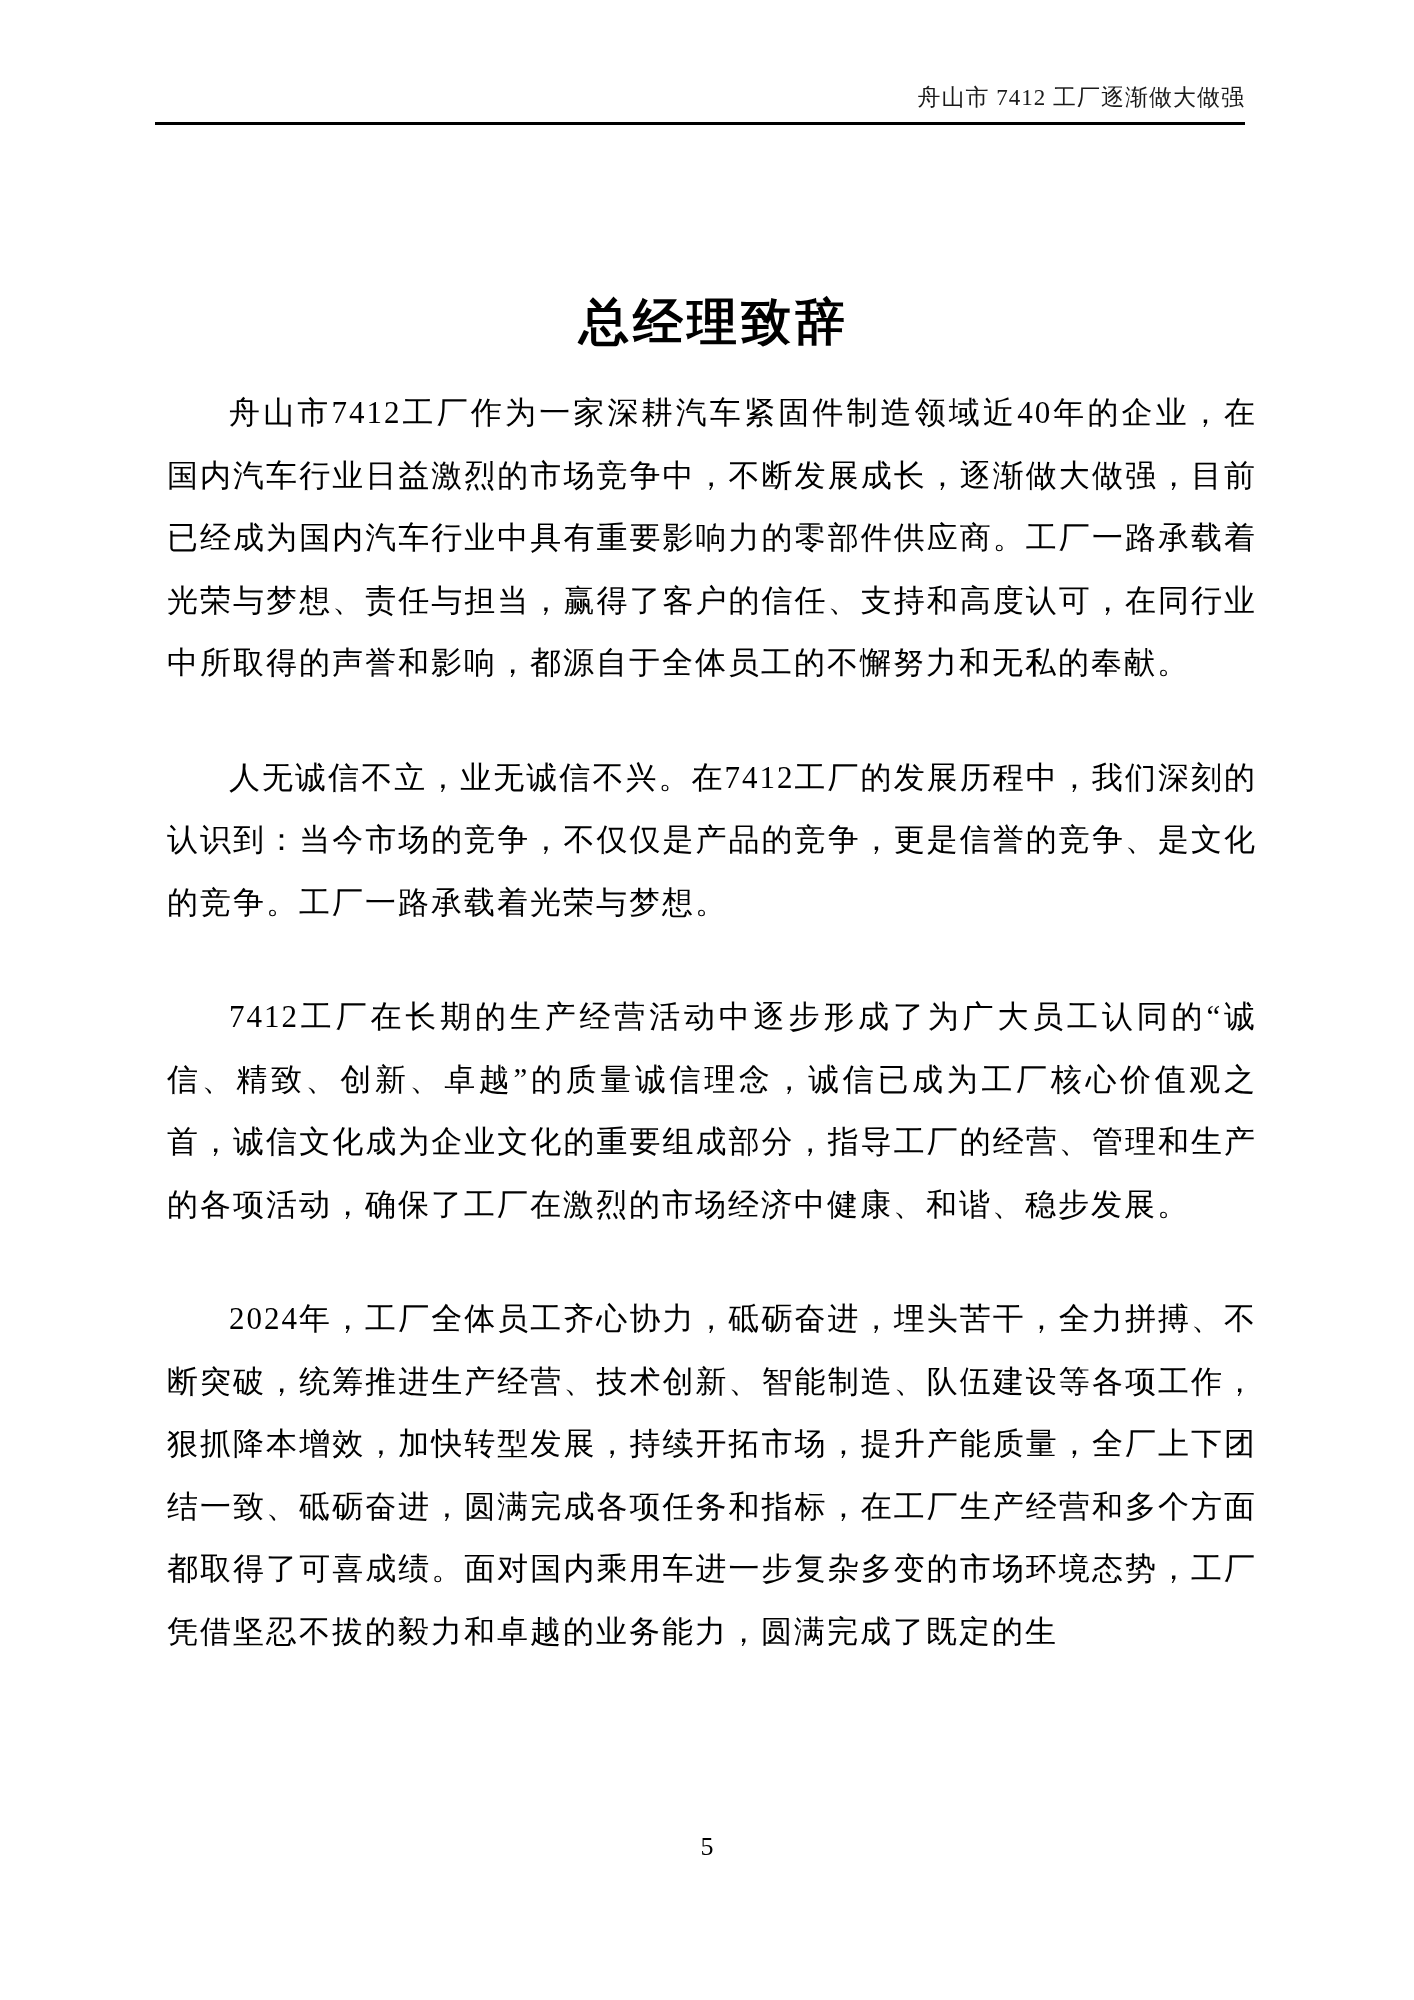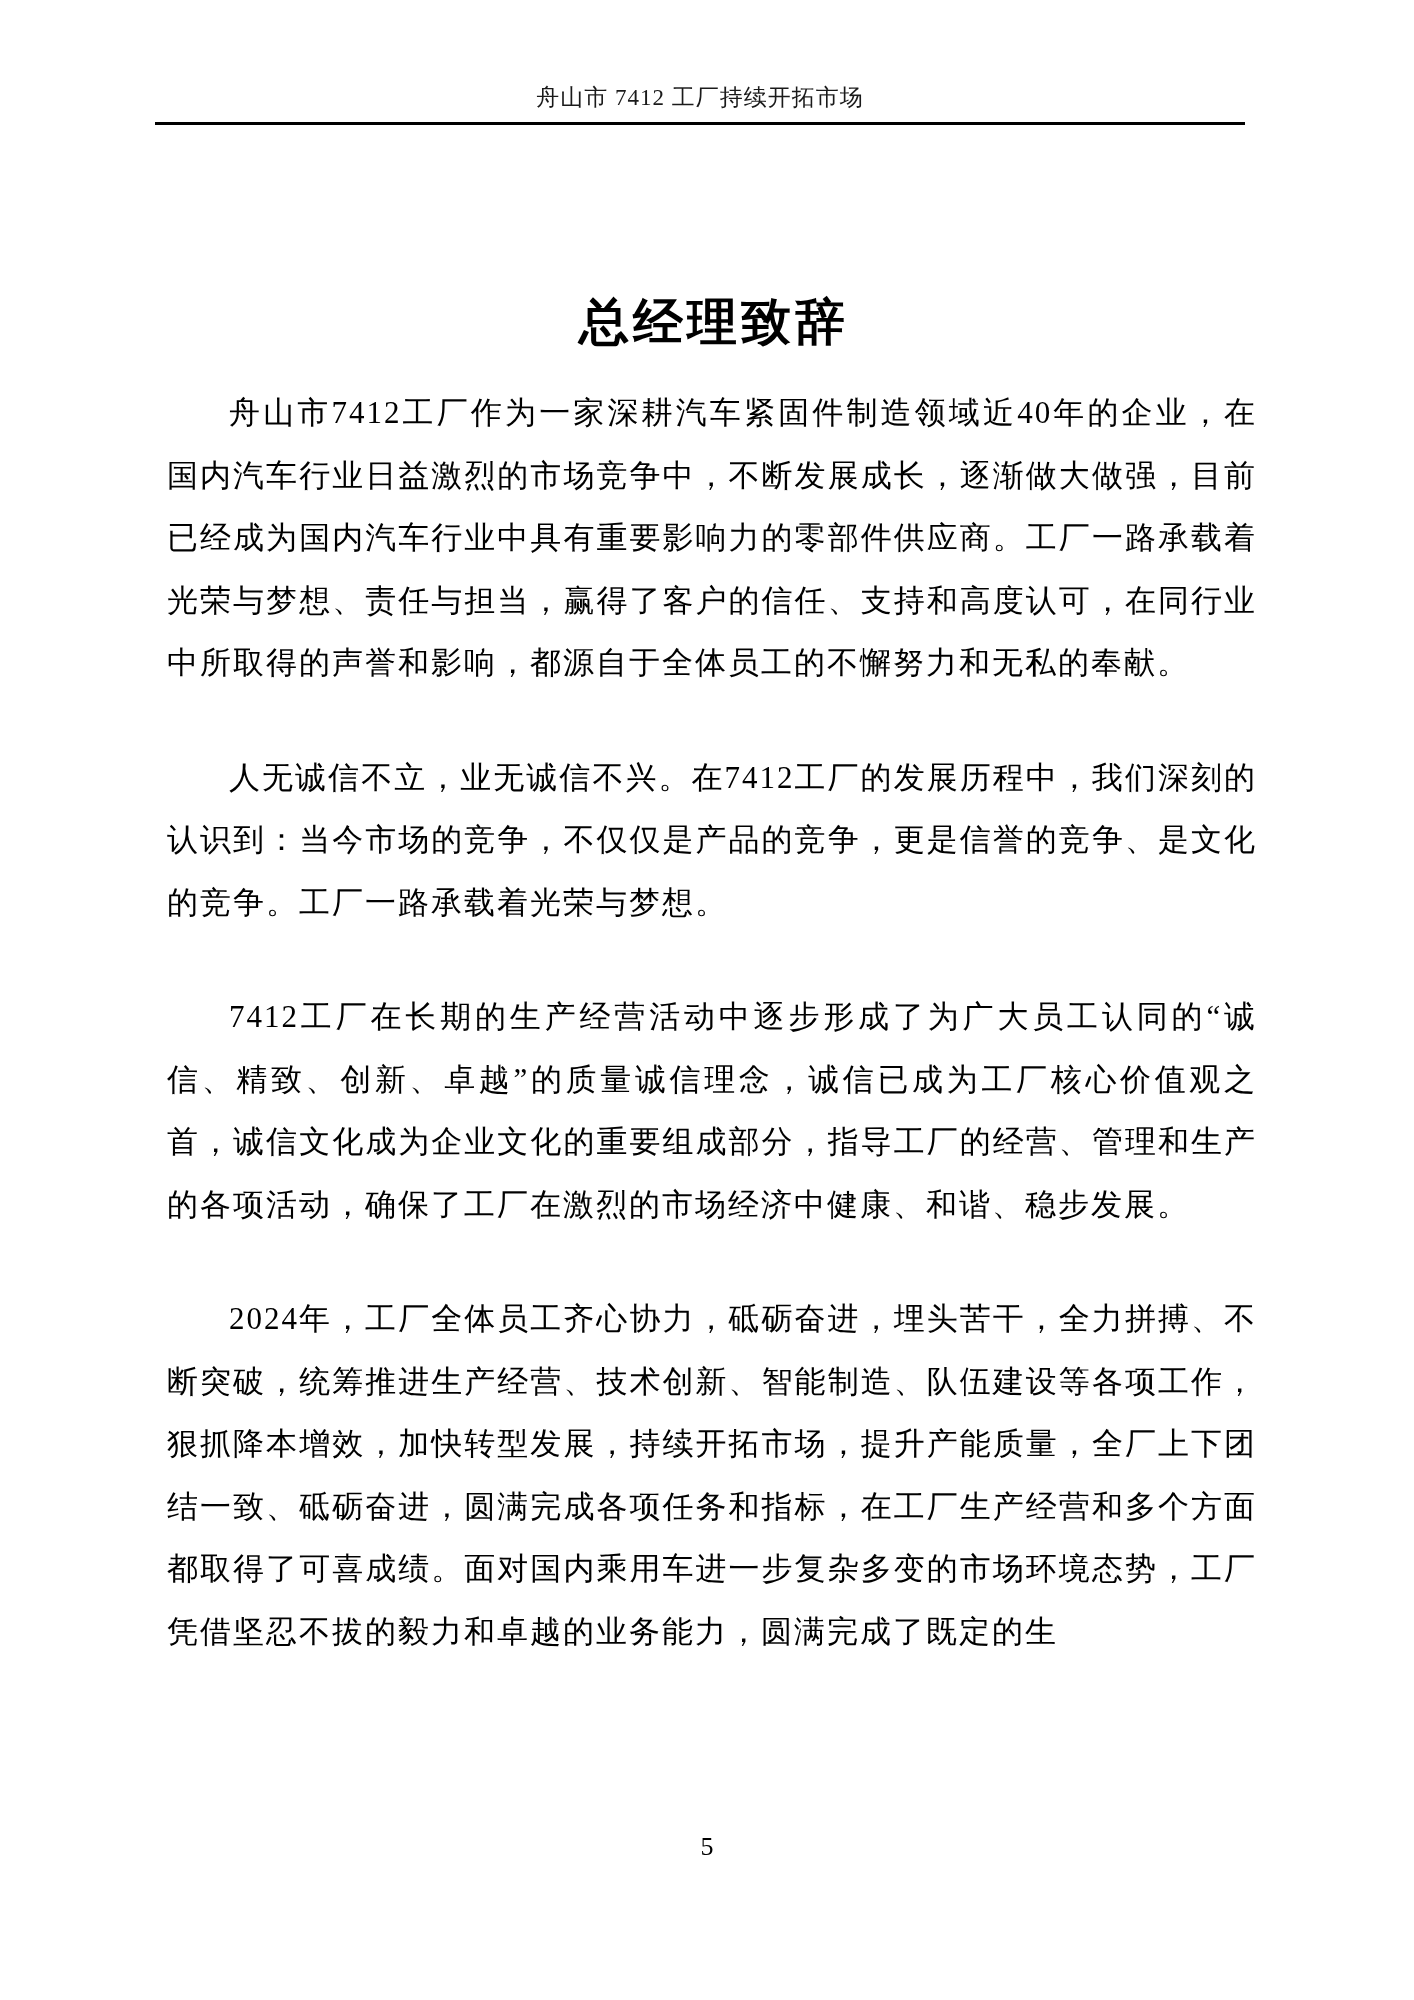--- a/index.html
+++ b/index.html
@@ -15,21 +15,21 @@
     color: #000000;
     font-family: "Liberation Serif", "DejaVu Serif", serif;
     overflow: hidden;
   }
   .header {
     position: absolute;
     top: 82px;
     left: 155px;
     width: 1090px;
     display: flex;
-    justify-content: center;
+    justify-content: flex-end;
     align-items: baseline;
     font-size: 23px;
     letter-spacing: 1px;
     color: #1a1a1a;
   }
   .header-rule {
     position: absolute;
     top: 122px;
     left: 155px;
     width: 1090px;
@@ -74,21 +74,21 @@
     color: #000000;
   }
 </style>
 </head>
 <body>
 
 <div class="page">
 
   <div class="header">
     <span>舟山市 7412 工厂</span>
-    <span>持续开拓市场</span>
+    <span>逐渐做大做强</span>
   </div>
 
   <div class="header-rule"></div>
 
   <h1 class="title">总经理致辞</h1>
 
   <div class="content">
     <p>舟山市7412工厂作为一家深耕汽车紧固件制造领域近40年的企业，在国内汽车行业日益激烈的市场竞争中，不断发展成长，逐渐做大做强，目前已经成为国内汽车行业中具有重要影响力的零部件供应商。工厂一路承载着光荣与梦想、责任与担当，赢得了客户的信任、支持和高度认可，在同行业中所取得的声誉和影响，都源自于全体员工的不懈努力和无私的奉献。</p>
     <p>人无诚信不立，业无诚信不兴。在7412工厂的发展历程中，我们深刻的认识到：当今市场的竞争，不仅仅是产品的竞争，更是信誉的竞争、是文化的竞争。工厂一路承载着光荣与梦想。</p>
     <p>7412工厂在长期的生产经营活动中逐步形成了为广大员工认同的“诚信、精致、创新、卓越”的质量诚信理念，诚信已成为工厂核心价值观之首，诚信文化成为企业文化的重要组成部分，指导工厂的经营、管理和生产的各项活动，确保了工厂在激烈的市场经济中健康、和谐、稳步发展。</p>

